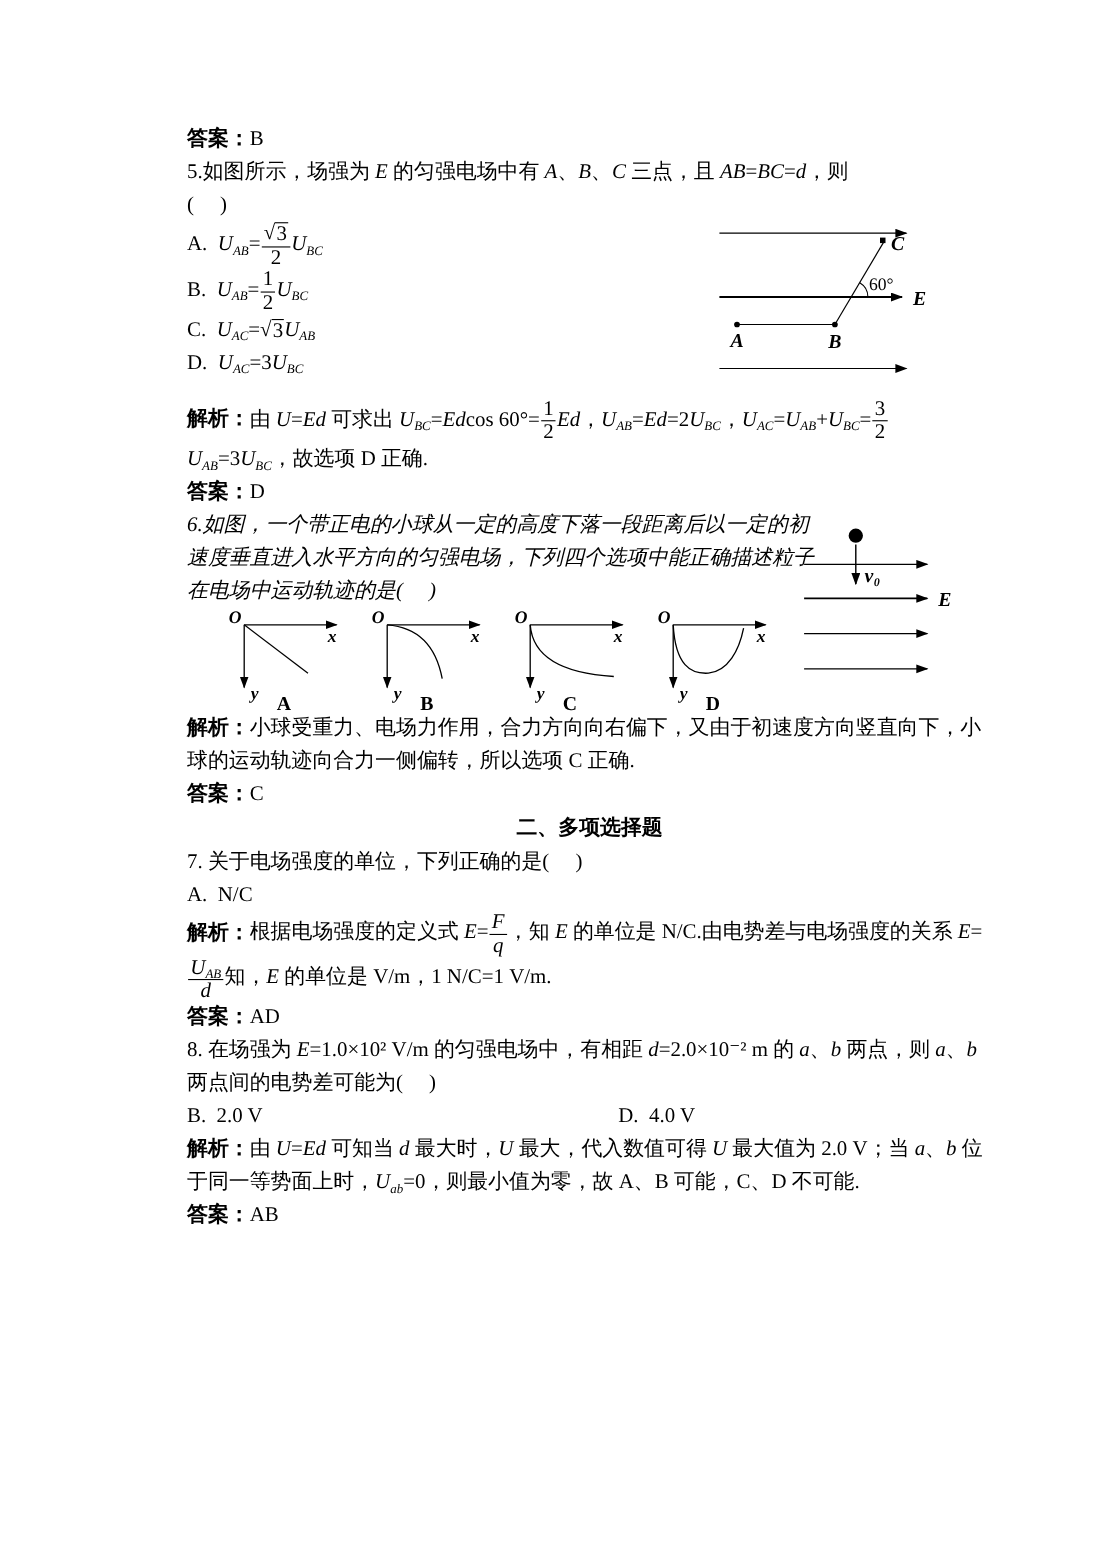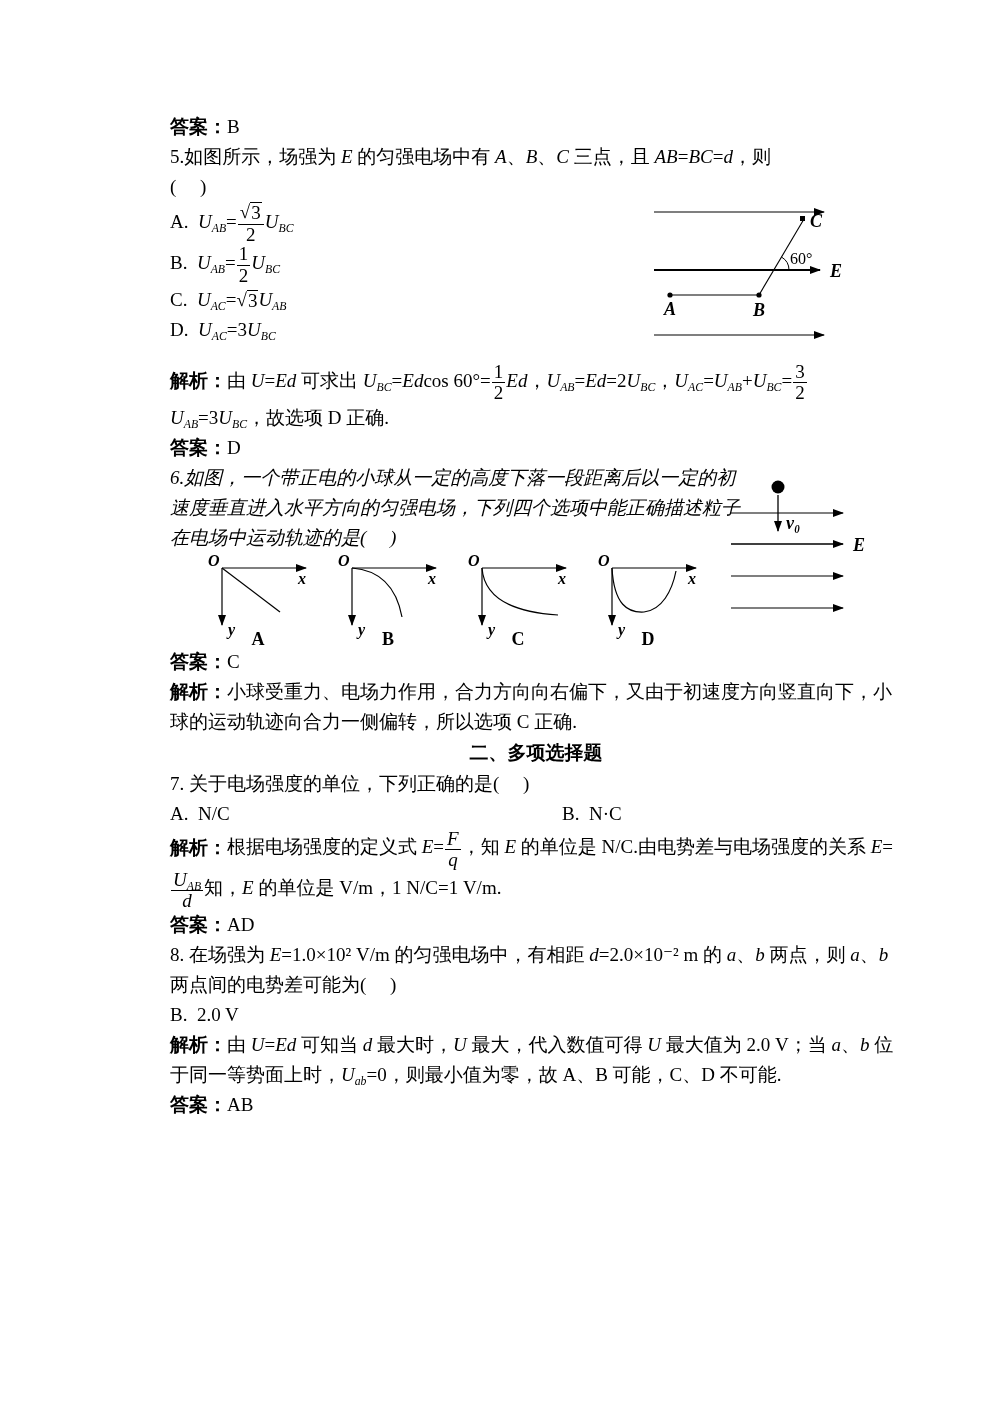--- a/index.html
+++ b/index.html
@@ -133,39 +133,39 @@
           <line x1="16" y1="13" x2="100" y2="13" stroke="#000" stroke-width="1.2" marker-end="url(#arr)"></line>
           <line x1="16" y1="13" x2="16" y2="70" stroke="#000" stroke-width="1.2" marker-end="url(#arr)"></line>
           <path d="M16,13 C 18,50 32,58 48,57 C 66,55 76,36 80,16" fill="none" stroke="#000" stroke-width="1.2"></path>
           <text class="axlabel" x="2" y="11">O</text>
           <text class="axlabel" x="92" y="29">x</text>
           <text class="axlabel" x="22" y="80">y</text>
           <text class="caplabel" x="52" y="90" text-anchor="middle">D</text>
         </svg>
       </div>
 
+      <p class="line"><span class="hd">解析：</span><span>小球受重力、电场力作用，合力方向向右偏下，又由于初速度方向竖直向下，小球的运动轨迹向合力一侧偏转，所以选项 C 正确.</span></p>
       <p class="line"><span class="hd">答案：</span><span>C</span></p>
-      <p class="line"><span class="hd">解析：</span><span>小球受重力、电场力作用，合力方向向右偏下，又由于初速度方向竖直向下，小球的运动轨迹向合力一侧偏转，所以选项 C 正确.</span></p>
     </section>
 
     <p class="sec">二、多项选择题</p>
 
     <section>
       <p class="line">7.&nbsp;关于电场强度的单位，下列正确的是(&nbsp;&nbsp;&nbsp;&nbsp;&nbsp;)</p>
       <div class="optgrid">
         <span>A.&nbsp;&nbsp;N/C</span>
-        <span>B.&nbsp;&nbsp;N·C</span>
       </div>
       <p class="line"><span class="hd">解析：</span><span>根据电场强度的定义式 <i>E</i>=<span class="frac"><span class="fnum"><i>F</i></span><span class="fden"><i>q</i></span></span>，知 <i>E</i> 的单位是 N/C.由电势差与电场强度的关系 <i>E</i>=<span class="frac"><span class="fnum"><i>U</i><sub>AB</sub></span><span class="fden"><i>d</i></span></span>知，<i>E</i> 的单位是 V/m，1&nbsp;N/C=1&nbsp;V/m.</span></p>
       <p class="line"><span class="hd">答案：</span><span>AD</span></p>
     </section>
 
     <section>
       <p class="line">8.&nbsp;在场强为 <i>E</i>=1.0×10²&nbsp;V/m 的匀强电场中，有相距 <i>d</i>=2.0×10⁻²&nbsp;m 的 <i>a</i>、<i>b</i> 两点，则 <i>a</i>、<i>b</i> 两点间的电势差可能为(&nbsp;&nbsp;&nbsp;&nbsp;&nbsp;)</p>
       <div class="optgrid">
         <span>B.&nbsp;&nbsp;2.0 V</span>
+        <span>D.&nbsp;&nbsp;4.0 V</span>
       </div>
       <p class="line"><span class="hd">解析：</span><span>由 <i>U</i>=<i>Ed</i> 可知当 <i>d</i> 最大时，<i>U</i> 最大，代入数值可得 <i>U</i> 最大值为 2.0&nbsp;V；当 <i>a</i>、<i>b</i> 位于同一等势面上时，<i>U</i><sub>ab</sub>=0，则最小值为零，故 A、B 可能，C、D 不可能.</span></p>
       <p class="line"><span class="hd">答案：</span><span>AB</span></p>
     </section>
 
   </div>
 </div>
 
 </body></html>

